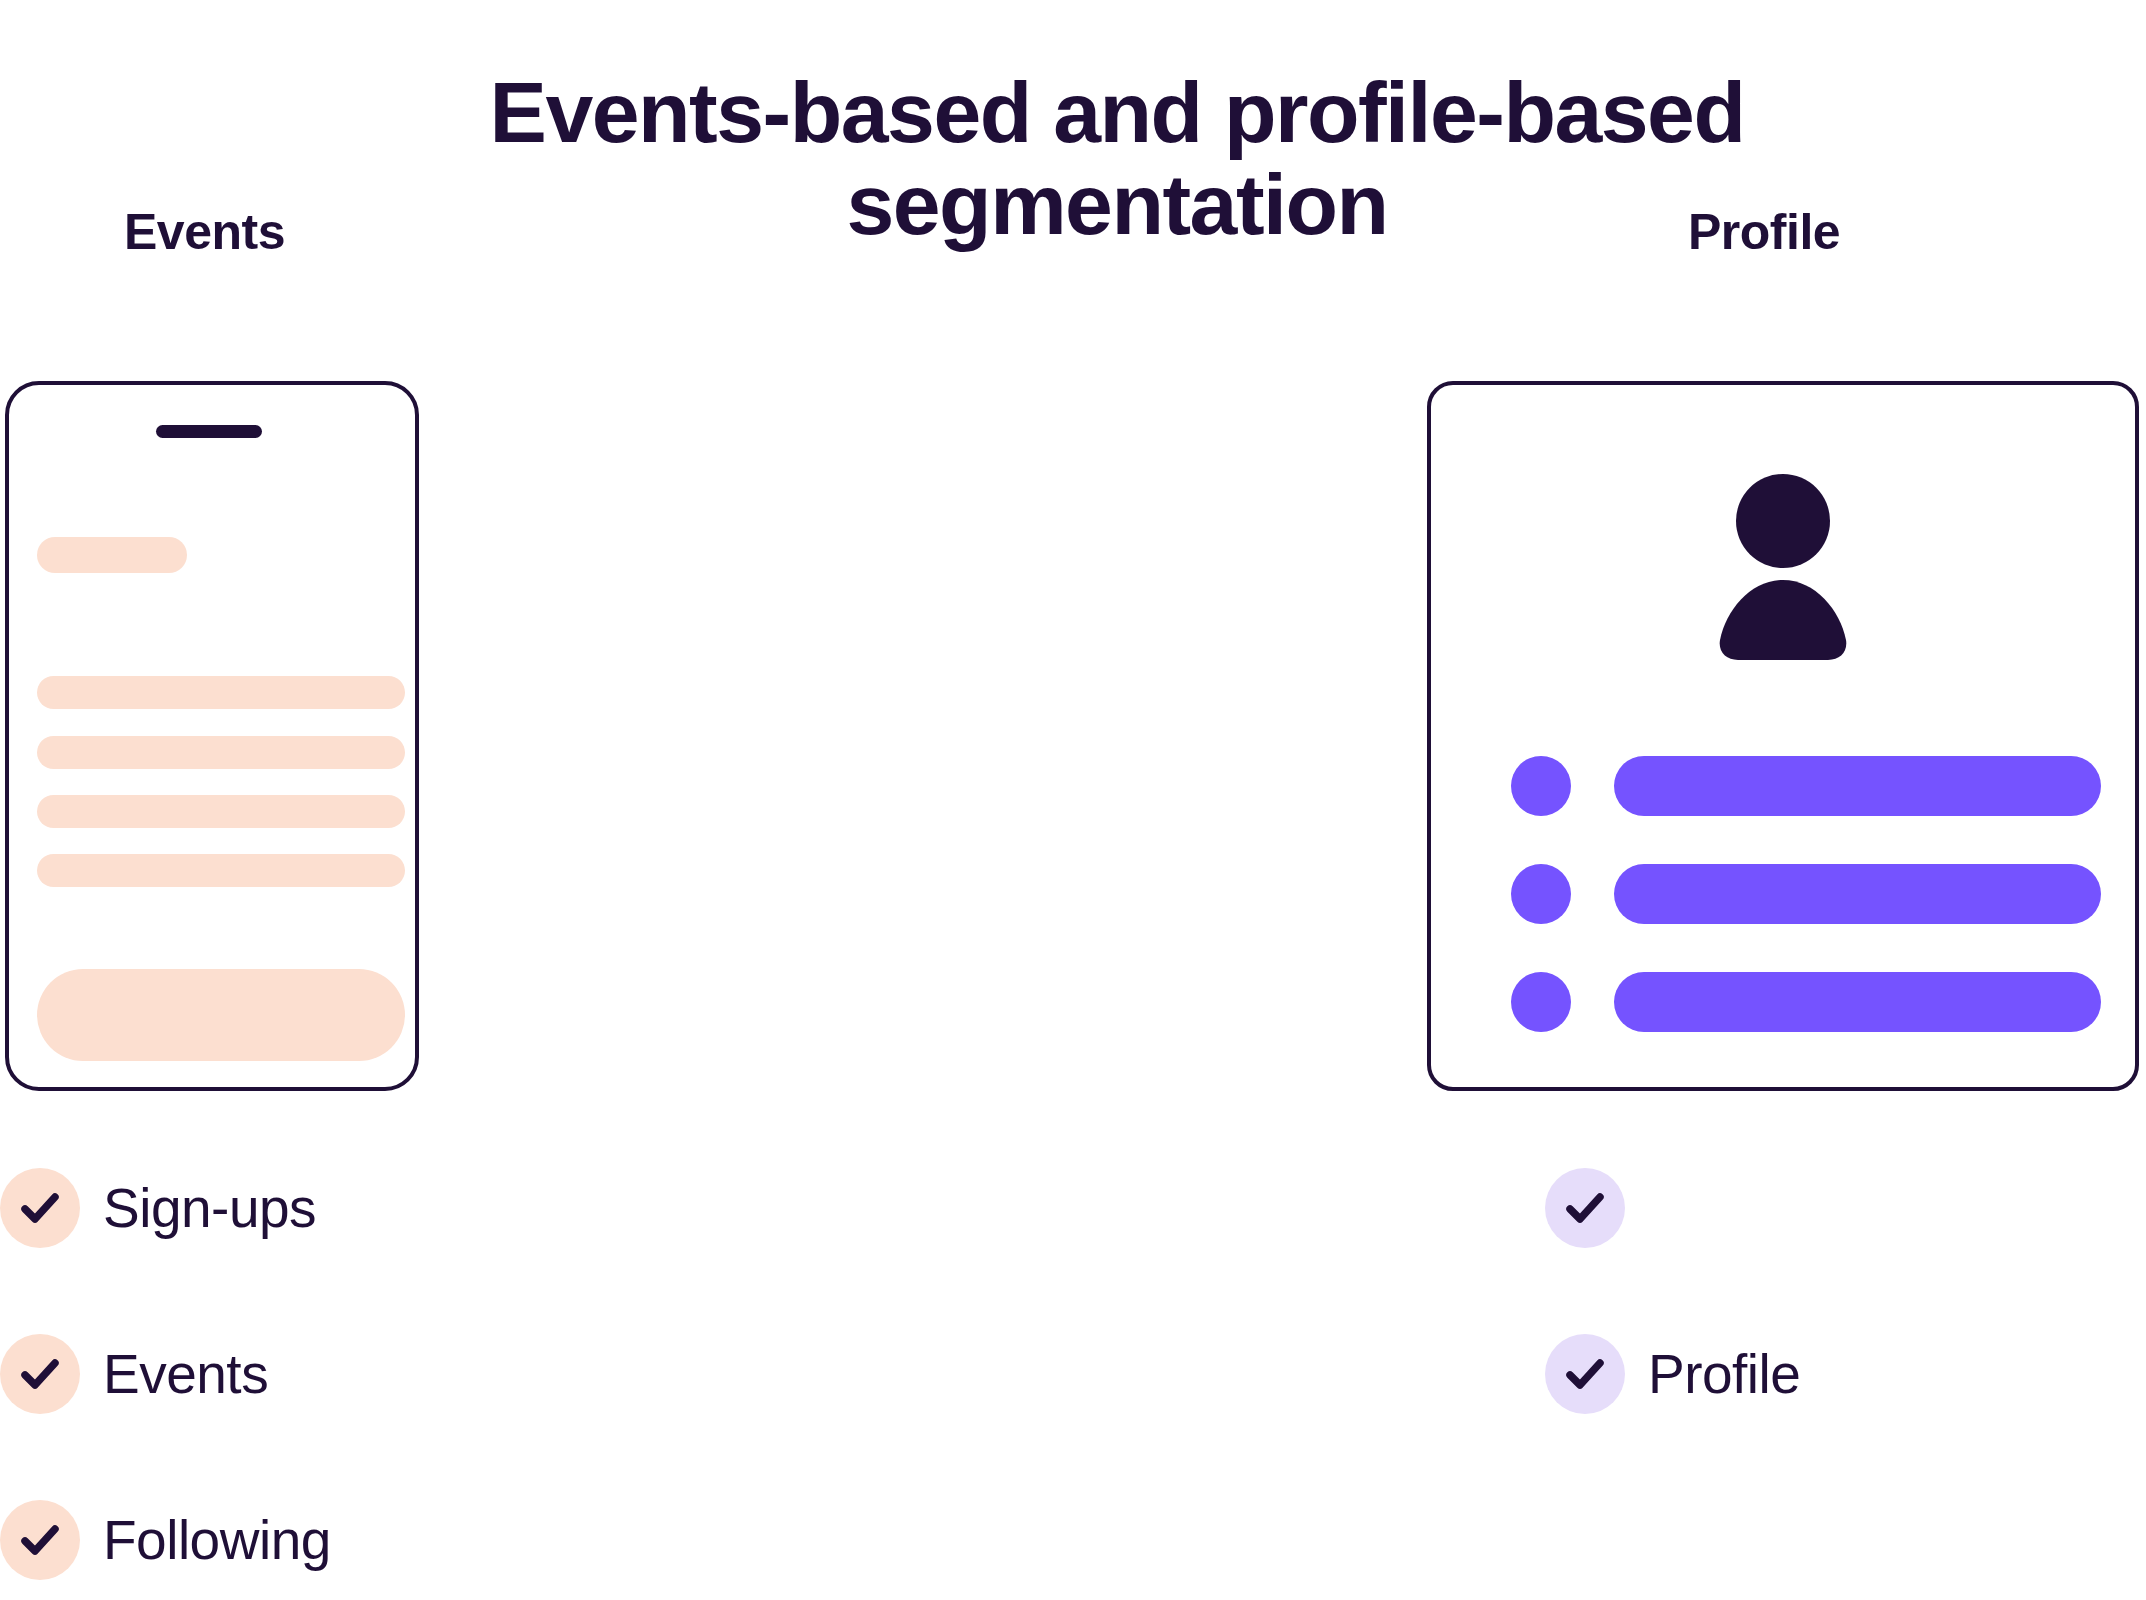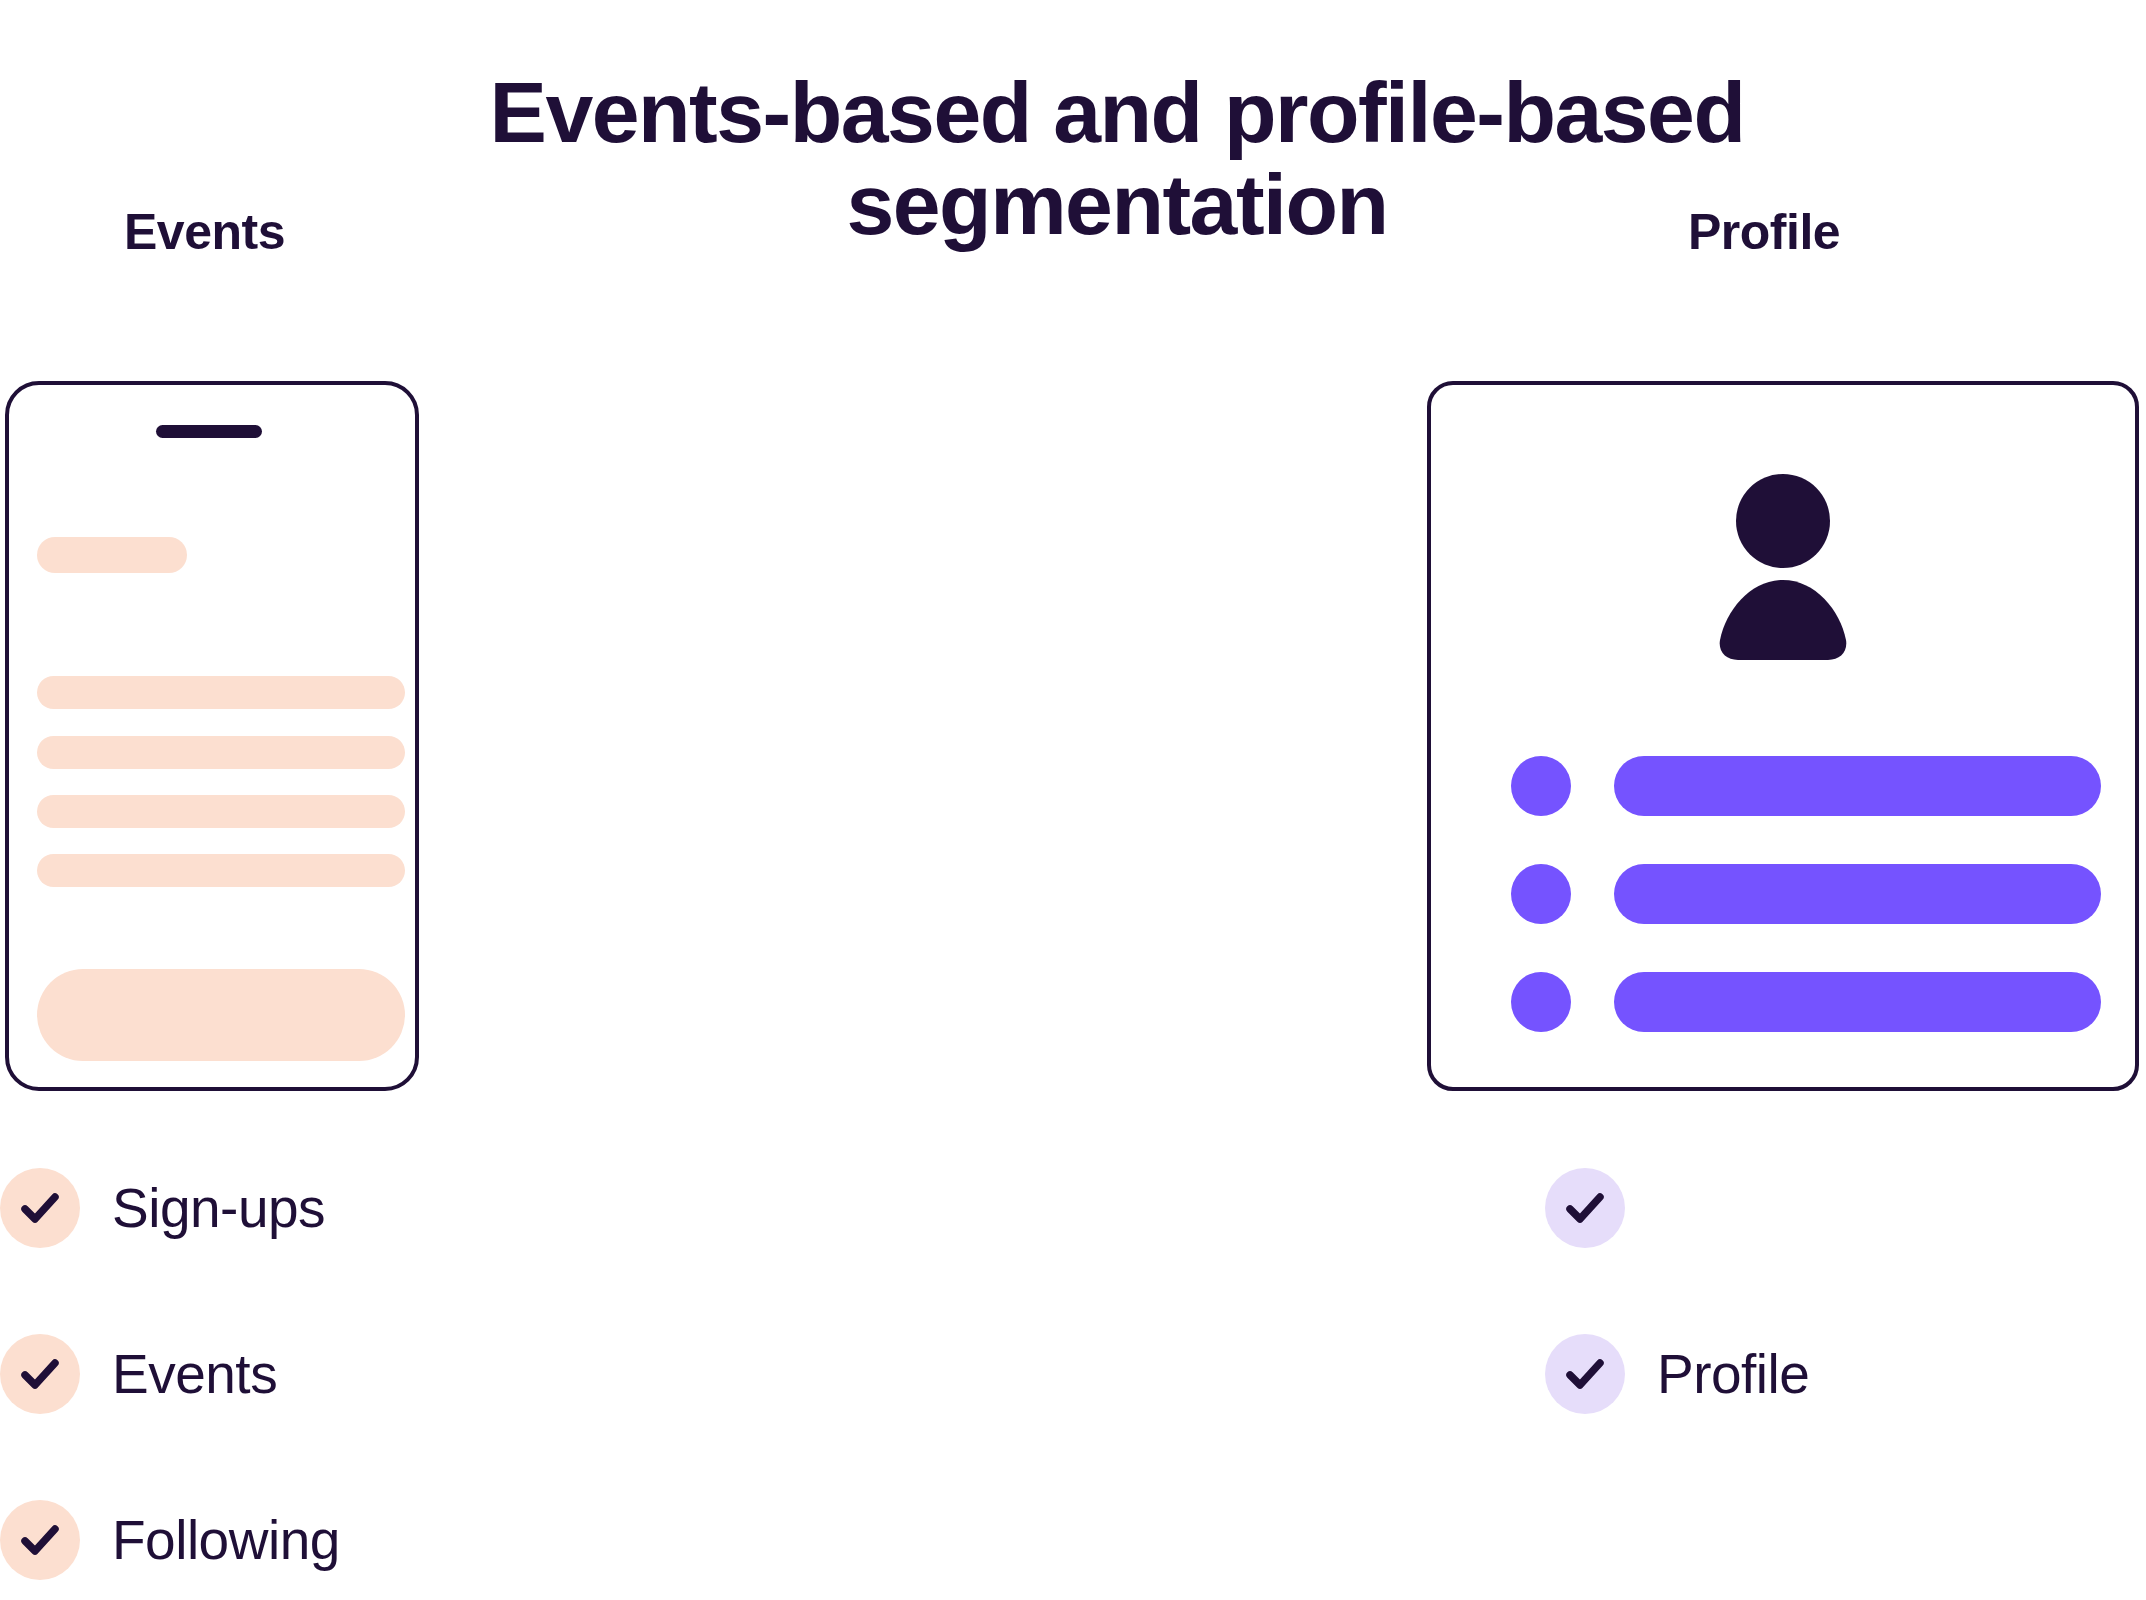--- a/index.html
+++ b/index.html
@@ -151,21 +151,21 @@
   .check-badge svg {
     position: absolute;
     left: 50%;
     top: 50%;
     transform: translate(-50%, -50%);
     width: 48px;
     height: 48px;
     display: block;
   }
   .check-label {
-    margin-left: 32px;
+    margin-left: 23px;
     font-size: 55px;
     font-weight: 400;
     letter-spacing: -0.5px;
     color: #1F0F37;
     white-space: nowrap;
     line-height: 1;
   }
 </style>
 </head>
 <body>

